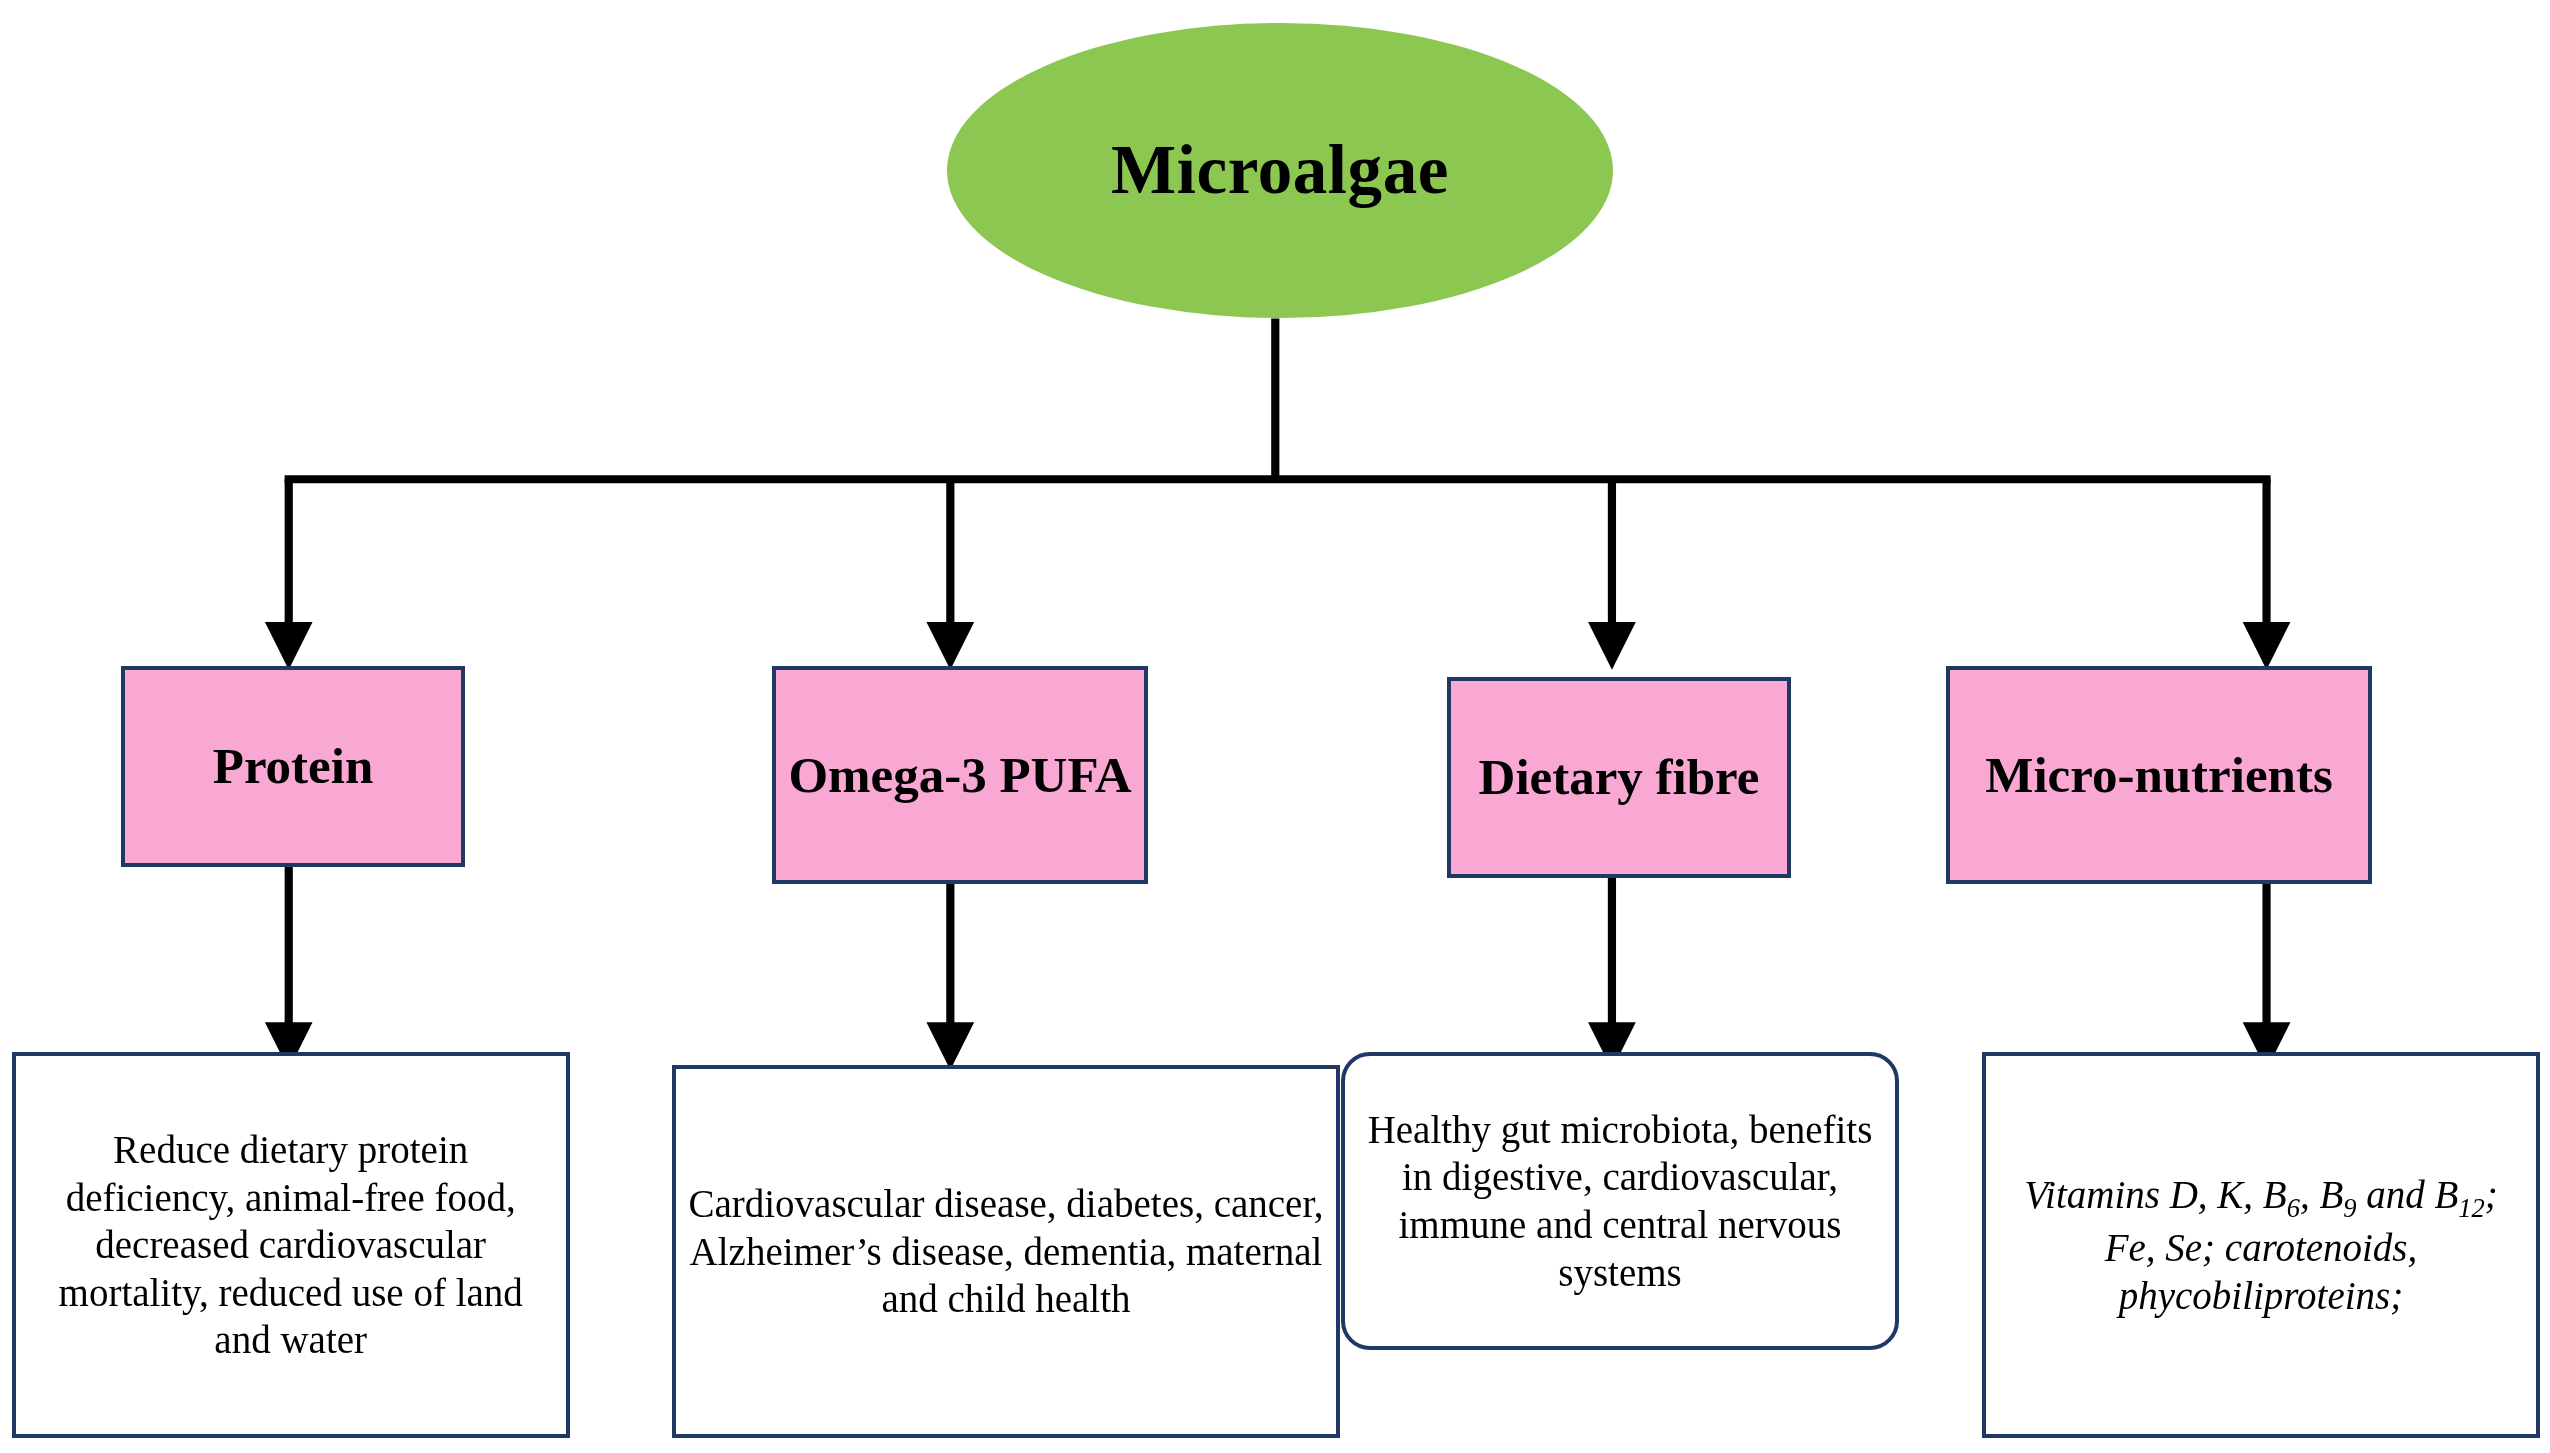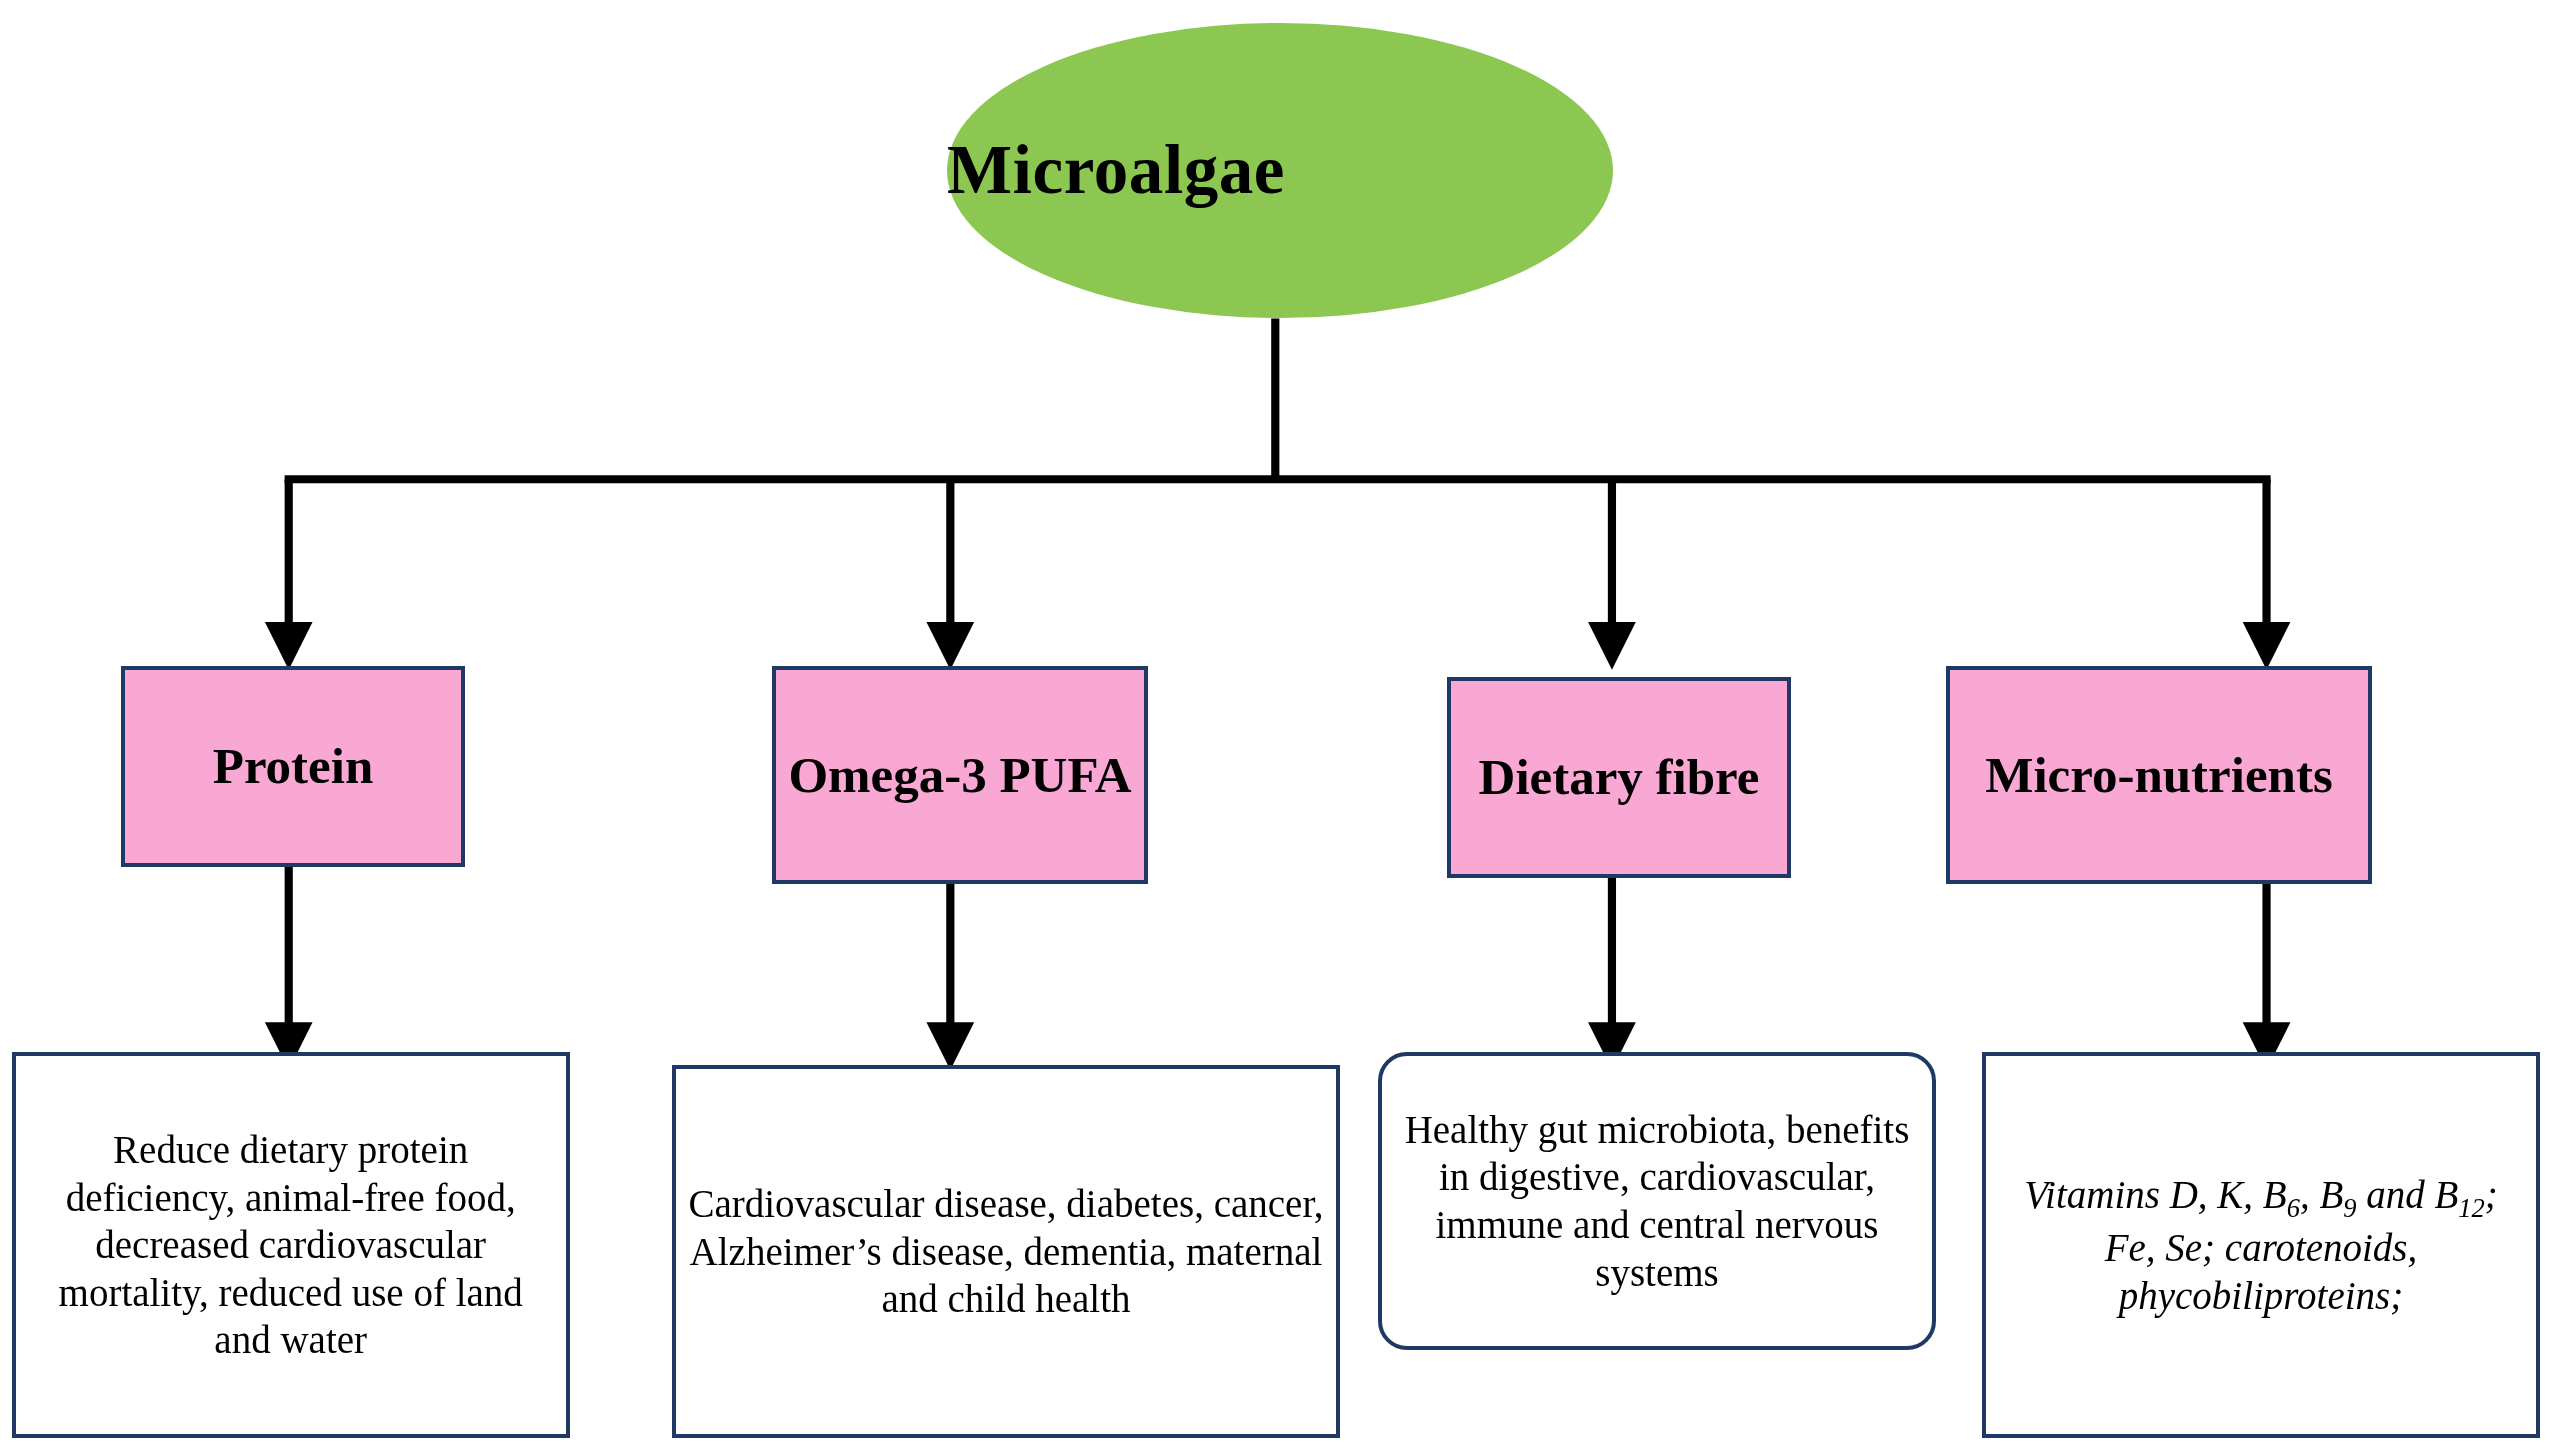--- a/index.html
+++ b/index.html
@@ -29,21 +29,21 @@
   .root-node {
     position: absolute;
     left: 947px;
     top: 23.4px;
     width: 666px;
     height: 295px;
     border-radius: 50%;
     background: #8CC751;
     display: flex;
     align-items: center;
-    justify-content: flex-start;
+    justify-content: center;
     z-index: 3;
   }
   .root-label {
     font-family: "Liberation Serif", serif;
     font-weight: bold;
     font-size: 69px;
     color: #000000;
     letter-spacing: 0.6px;
   }
 
@@ -139,21 +139,21 @@
   </div>
 
   <div class="detail-box" style="left:11.7px; top:1052px; width:558px; height:386px;">
     <span class="detail-text">Reduce dietary protein deficiency, animal-free food, decreased cardiovascular mortality, reduced use of land and water</span>
   </div>
 
   <div class="detail-box" style="left:672px; top:1065px; width:668px; height:373px;">
     <span class="detail-text">Cardiovascular disease, diabetes, cancer, Alzheimer’s disease, dementia, maternal and child health</span>
   </div>
 
-  <div class="detail-box" style="left:1378px; top:1052px; width:558px; height:298px;border-radius:29px;">
+  <div class="detail-box" style="left:1341px; top:1052px; width:558px; height:298px;border-radius:29px;">
     <span class="detail-text">Healthy gut microbiota, benefits in digestive, cardiovascular, immune and central nervous systems</span>
   </div>
 
   <div class="detail-box" style="left:1982px; top:1052px; width:558px; height:386px;font-style:italic;">
     <span class="detail-text">Vitamins D, K, B<sub>6</sub>, B<sub>9</sub> and B<sub>12</sub>; Fe, Se; carotenoids, phycobiliproteins;</span>
   </div>
 
 </div>
 
 

